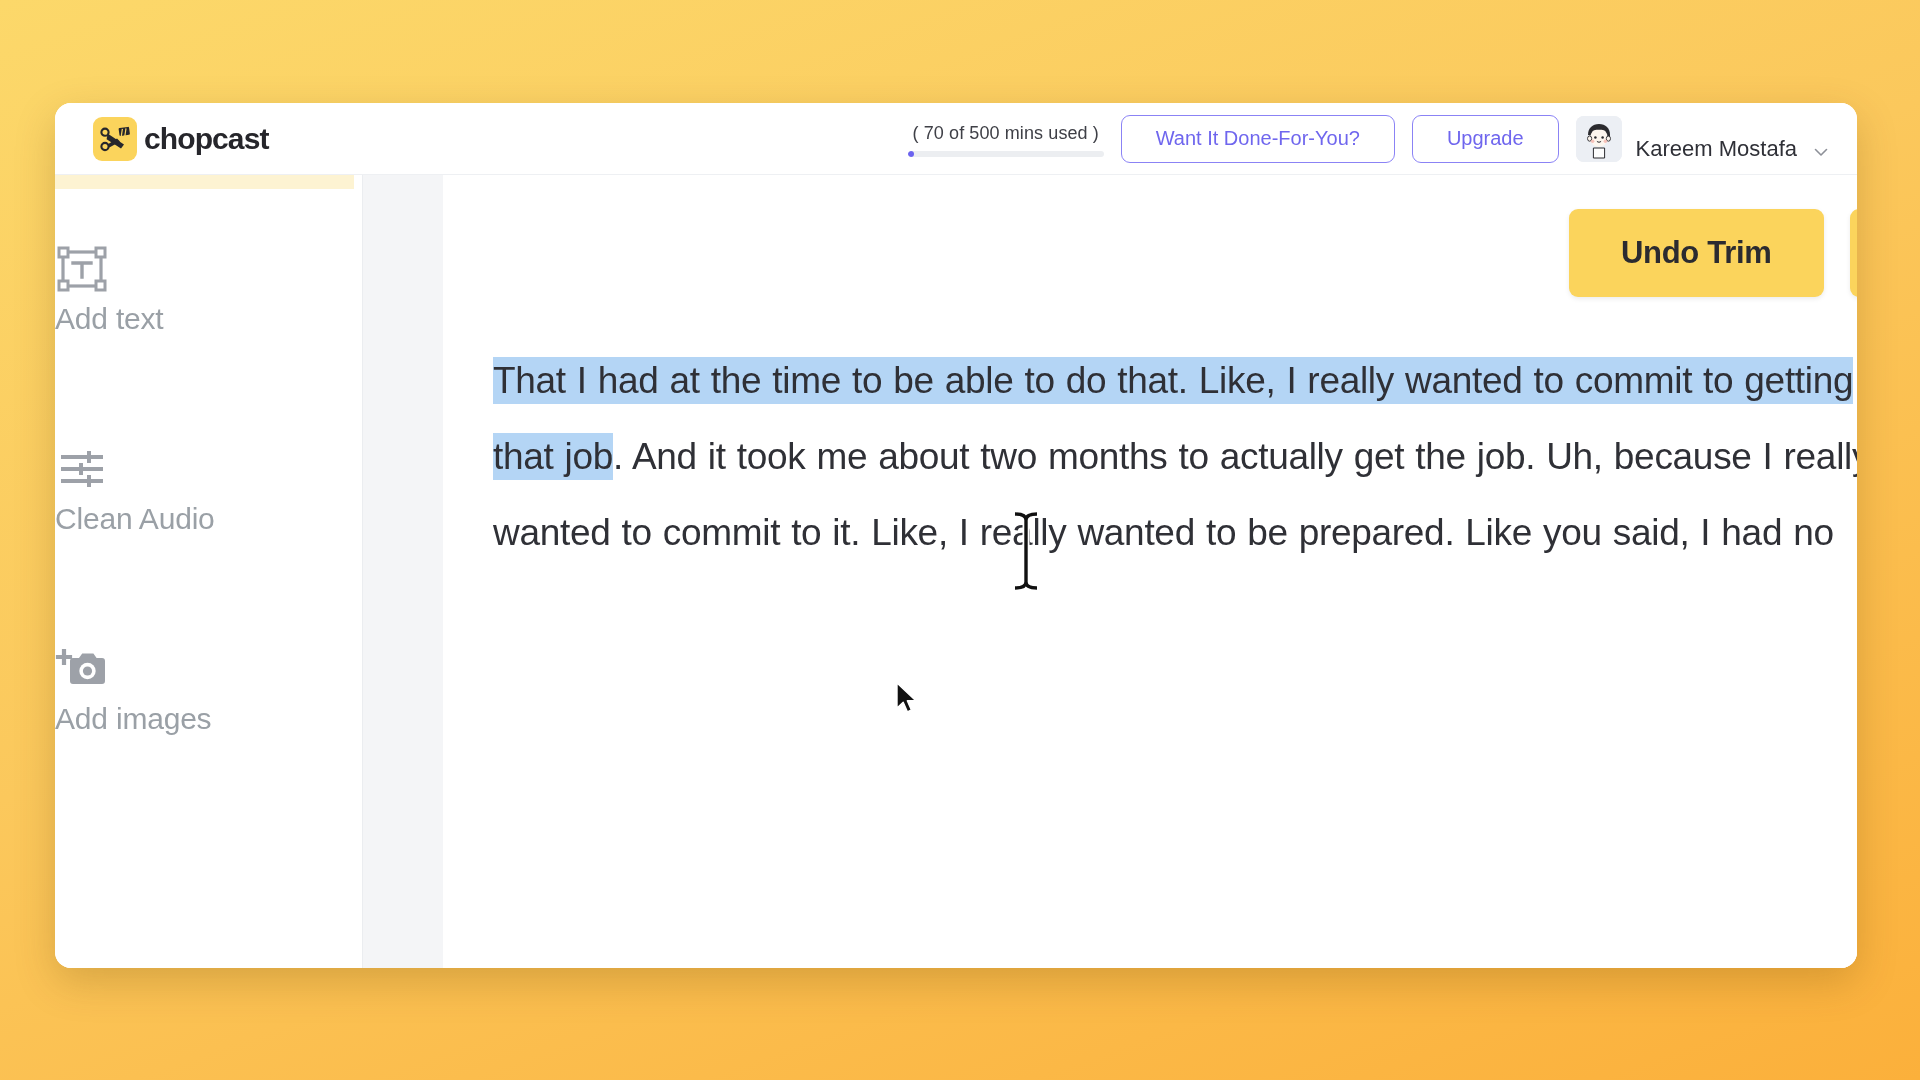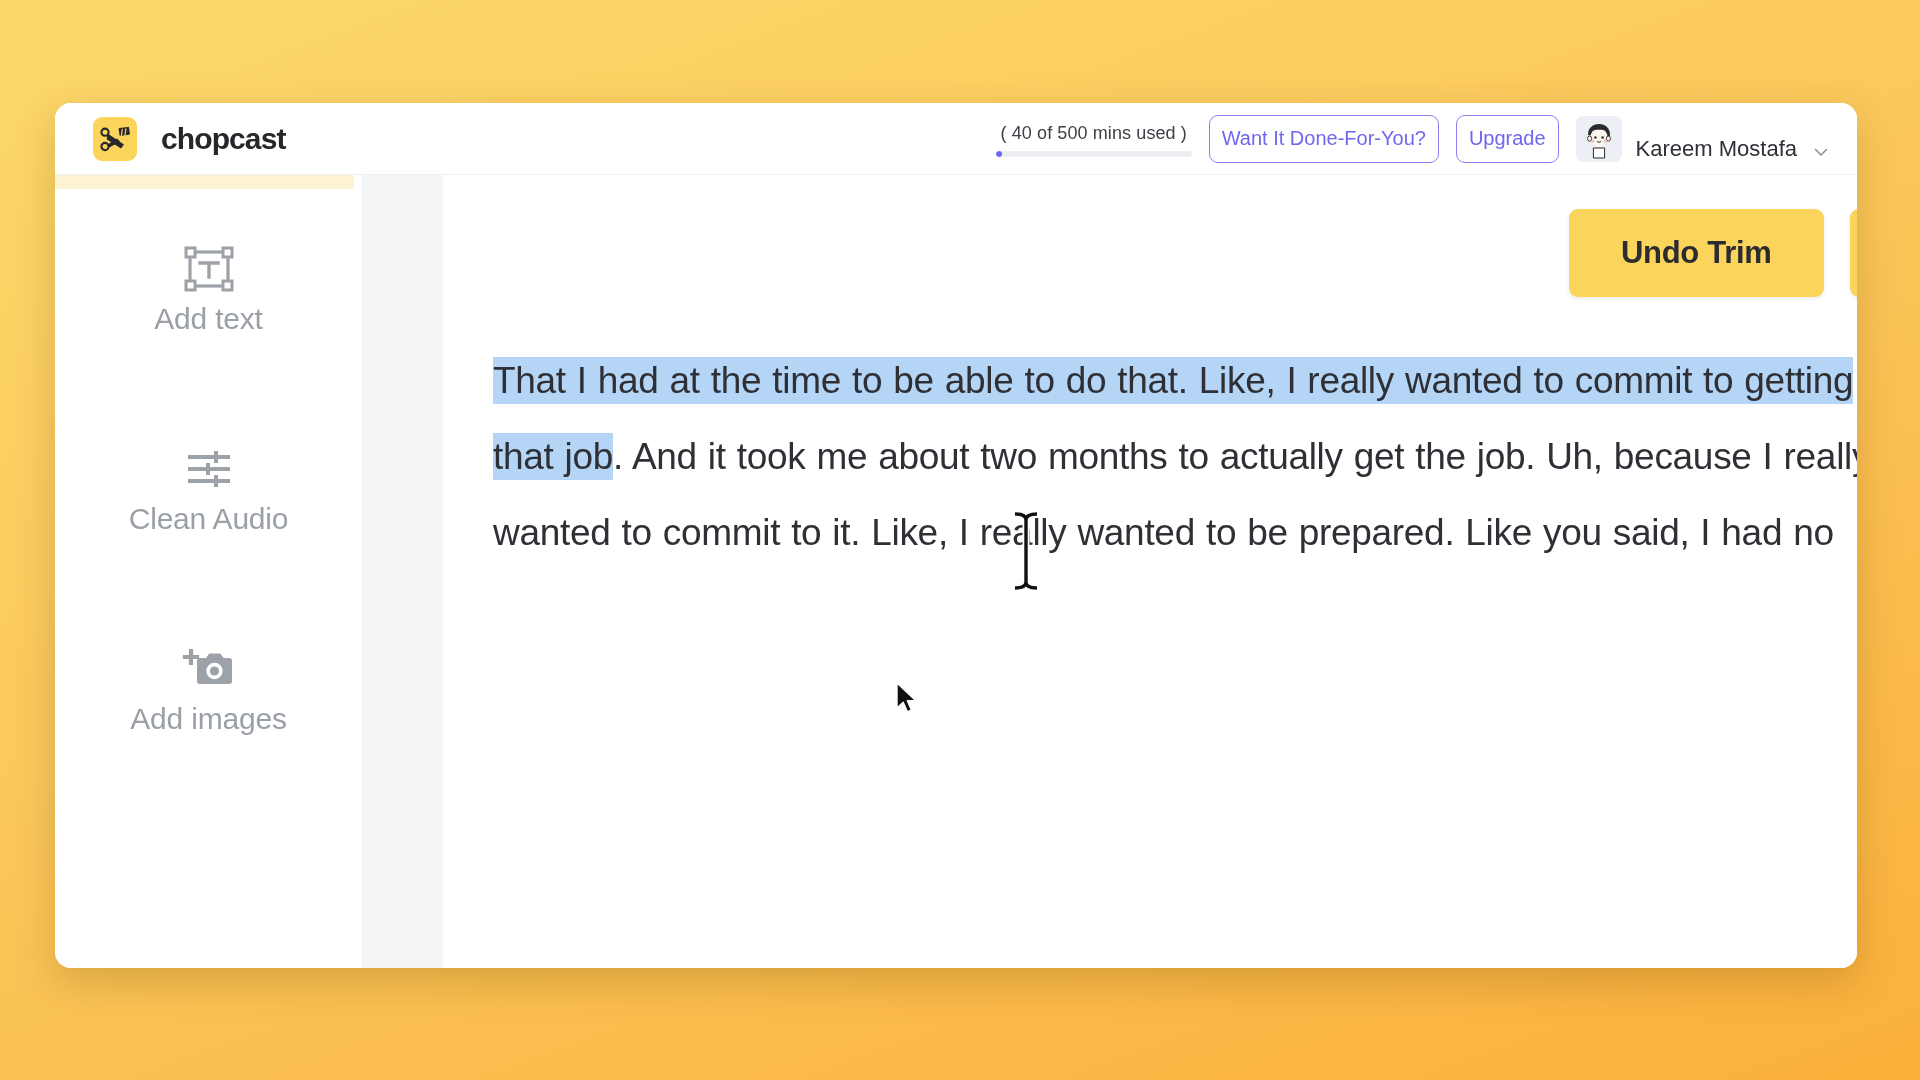--- a/index.html
+++ b/index.html
@@ -37,21 +37,21 @@
     flex: 0 0 72px;
     background: #ffffff;
     display: flex;
     align-items: center;
     padding: 0 22px 0 38px;
     border-bottom: 1px solid #eef0f3;
     position: relative;
     z-index: 6;
   }
 
-  .brand { display: flex; align-items: center; gap: 24px; }
+  .brand { display: flex; align-items: center; gap: 7px; }
 
   .brand-mark {
     width: 44px; height: 44px;
     background: #FBD45C;
     border-radius: 9px;
     display: flex; align-items: center; justify-content: center;
   }
 
   .brand-name {
     font-size: 30px;
@@ -91,21 +91,21 @@
     border-radius: 4px;
   }
 
   .outline-btn {
     border: 1.6px solid #8b83f5;
     background: #ffffff;
     color: #6f66ee;
     border-radius: 9px;
     font-size: 20px;
     font-family: "Liberation Sans", sans-serif;
-    padding: 0 12px;
+    padding: 0 34px;
     height: 48px;
     display: flex; align-items: center; justify-content: center;
     white-space: nowrap;
     cursor: pointer;
   }
 
   #user-chip {
     display: flex;
     align-items: flex-end;
     gap: 14px;
@@ -150,21 +150,20 @@
   #sidebar-top-sliver {
     height: 14px;
     background: #FDF3D2;
     margin: 0 8px 0 0;
   }
 
   .side-item {
     height: 200px;
     display: flex;
     flex-direction: column;
-    align-items: center;
     justify-content: center;
     gap: 6px;
     cursor: pointer;
   }
 
   .side-icon { width: 54px; height: 54px; color: #9da1a8; display: block; }
 
   .side-label {
     font-size: 30px;
     color: #9aa0a6;
@@ -290,21 +289,21 @@
             <line x1="26.0" y1="2.4" x2="24.7" y2="11.0"></line>
           </g>
         </svg>
       </span>
       <span class="brand-name">chopcast</span>
     </div>
 
     <div class="topbar-right">
 
       <div id="usage-meter">
-        <div id="usage-text">( 40 of 500 mins used )</div>
+        <div id="usage-text">( 70 of 500 mins used )</div>
         <div id="usage-track">
           <div id="usage-fill"></div>
         </div>
       </div>
 
       <button class="outline-btn">Want It Done-For-You?</button>
       <button class="outline-btn">Upgrade</button>
 
       <div id="user-chip">
         <span id="avatar">

